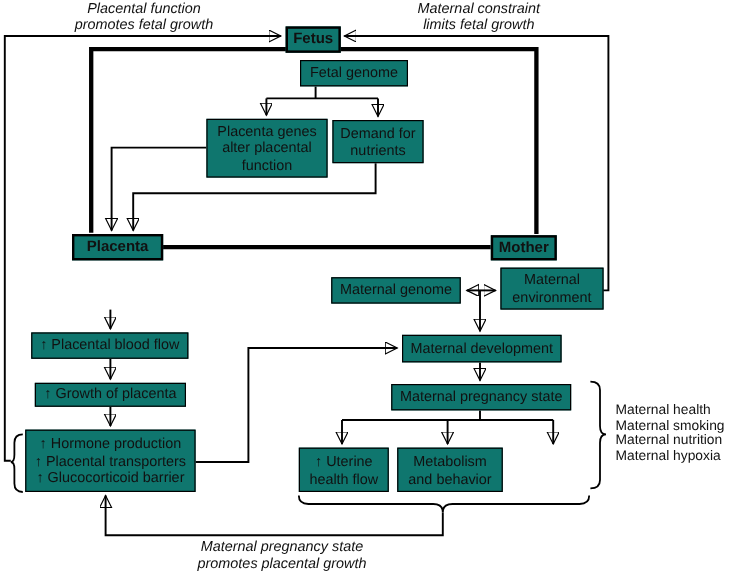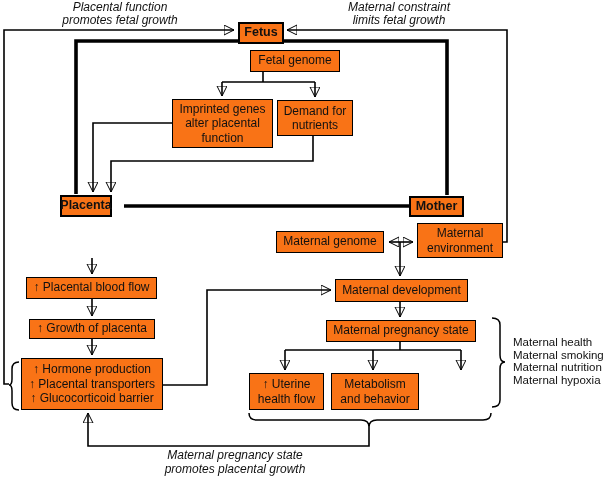--- a/index.html
+++ b/index.html
@@ -6,21 +6,21 @@
   .canvas{
     position:relative;width:609px;height:478px;background:#fff;overflow:hidden;
     font-family:"Liberation Sans",sans-serif;color:#111;
   }
   .lines{position:absolute;left:0;top:0;width:609px;height:478px;}
   .lines path{fill:none;stroke:#000;}
   .thin path{stroke-width:1.6px;}
   .thick path{stroke-width:3.6px;}
   .brace path{stroke-width:1.5px;}
   .node{
-    position:absolute;box-sizing:border-box;background:#f97316;border:1.5px solid #000;
+    position:absolute;box-sizing:border-box;background:#0f766e;border:1.5px solid #000;
     display:flex;align-items:center;justify-content:center;text-align:center;
     white-space:pre-line;font-size:12px;line-height:13.5px;padding:1px 2px;
   }
   .node.bold{font-weight:700;font-size:12.5px;border-width:2.2px;}
   .node.tall{line-height:14.5px;}
   .anno{
     position:absolute;font-style:italic;font-size:12px;line-height:12.5px;
     text-align:center;white-space:pre-line;
   }
   .anno.bottom{line-height:14px;}
@@ -122,26 +122,26 @@
 limits fetal growth</div>
   <div class="anno bottom" style="left:130px;top:448px;width:210px;">Maternal pregnancy state
 promotes placental growth</div>
   <div class="factors" style="left:513px;top:336px;width:96px;">Maternal health
 Maternal smoking
 Maternal nutrition
 Maternal hypoxia</div>
 
   <div class="node bold" style="left:238px;top:22px;width:46px;height:22px;">Fetus</div>
   <div class="node" style="left:218px;top:50px;width:90px;height:22px;margin-left:32px;">Fetal genome</div>
-  <div class="node tall" style="left:172px;top:99px;width:101px;height:49px;">Imprinted genes
+  <div class="node tall" style="left:172px;top:99px;width:101px;height:49px;">Placenta genes
 alter placental
 function</div>
   <div class="node tall" style="left:277px;top:100px;width:76px;height:36px;">Demand for
 nutrients</div>
-  <div class="node bold" style="left:60px;top:195px;width:52px;height:22px;">Placenta</div>
+  <div class="node bold" style="left:60px;top:195px;width:76px;height:22px;">Placenta</div>
   <div class="node bold" style="left:409px;top:196px;width:55px;height:21px;">Mother</div>
   <div class="node" style="left:26px;top:277px;width:131px;height:22px;">↑ Placental blood flow</div>
   <div class="node" style="left:29px;top:319px;width:126px;height:20px;">↑ Growth of placenta</div>
   <div class="node tall" style="left:21px;top:358px;width:142px;height:52px;">↑ Hormone production
 ↑ Placental transporters
 ↑ Glucocorticoid barrier</div>
   <div class="node" style="left:276px;top:231px;width:108px;height:22px;">Maternal genome</div>
   <div class="node tall" style="left:417px;top:223px;width:86px;height:35px;">Maternal
 environment</div>
   <div class="node" style="left:335px;top:279px;width:133px;height:23px;">Maternal development</div>

